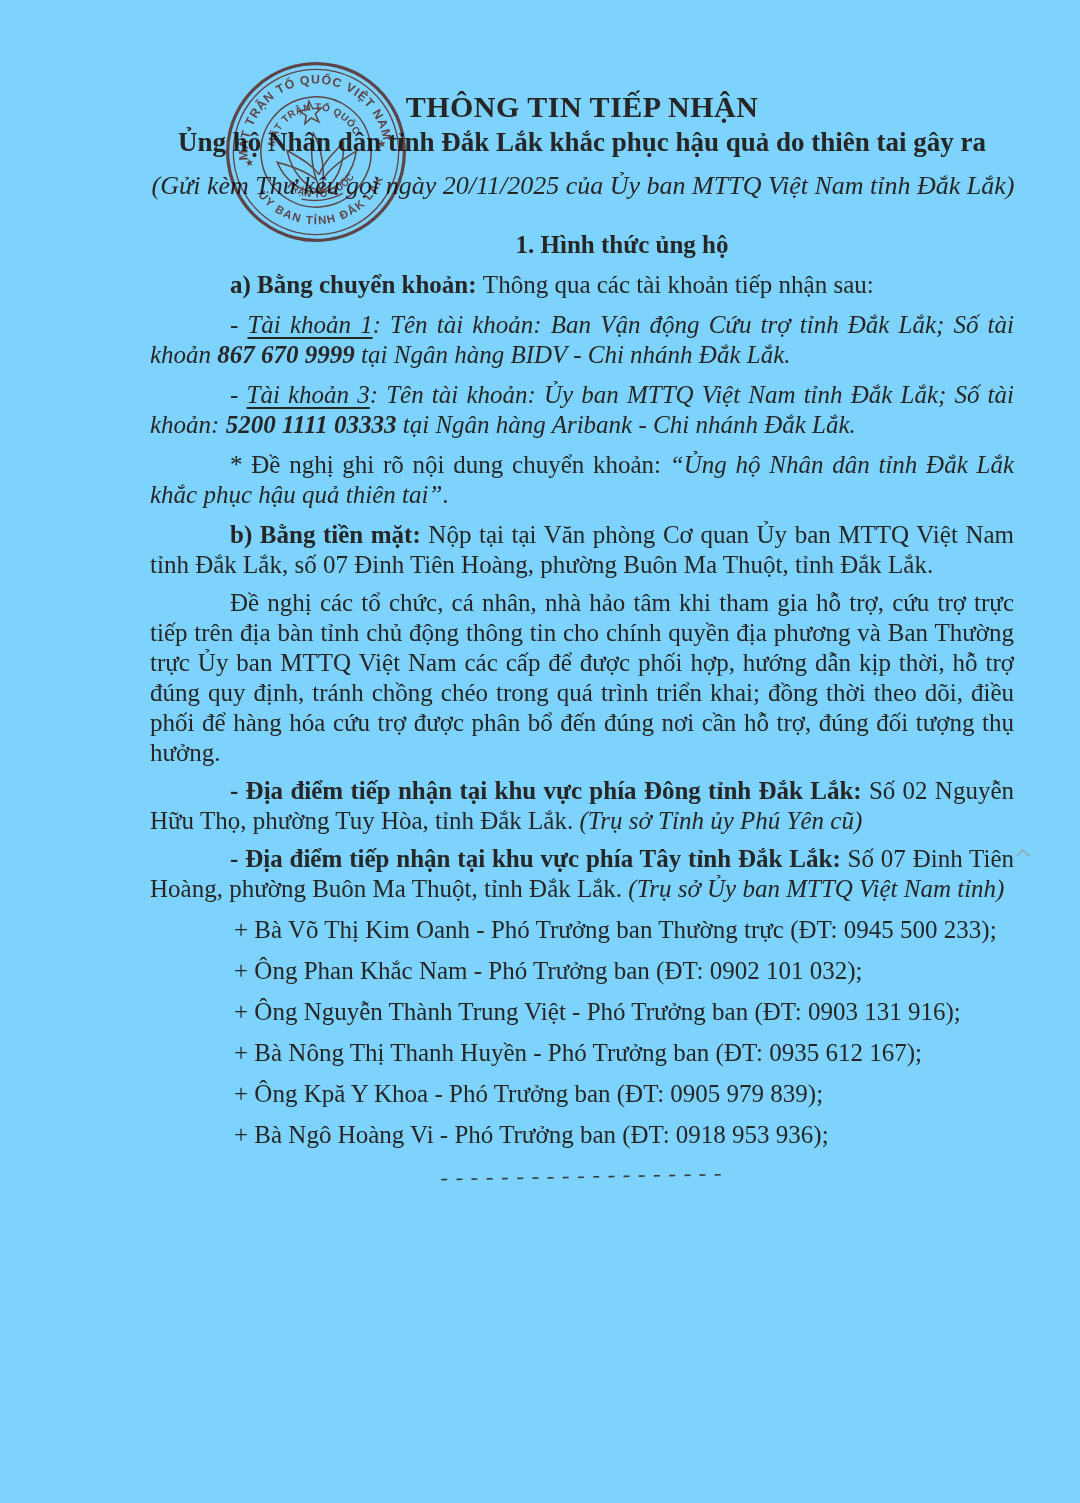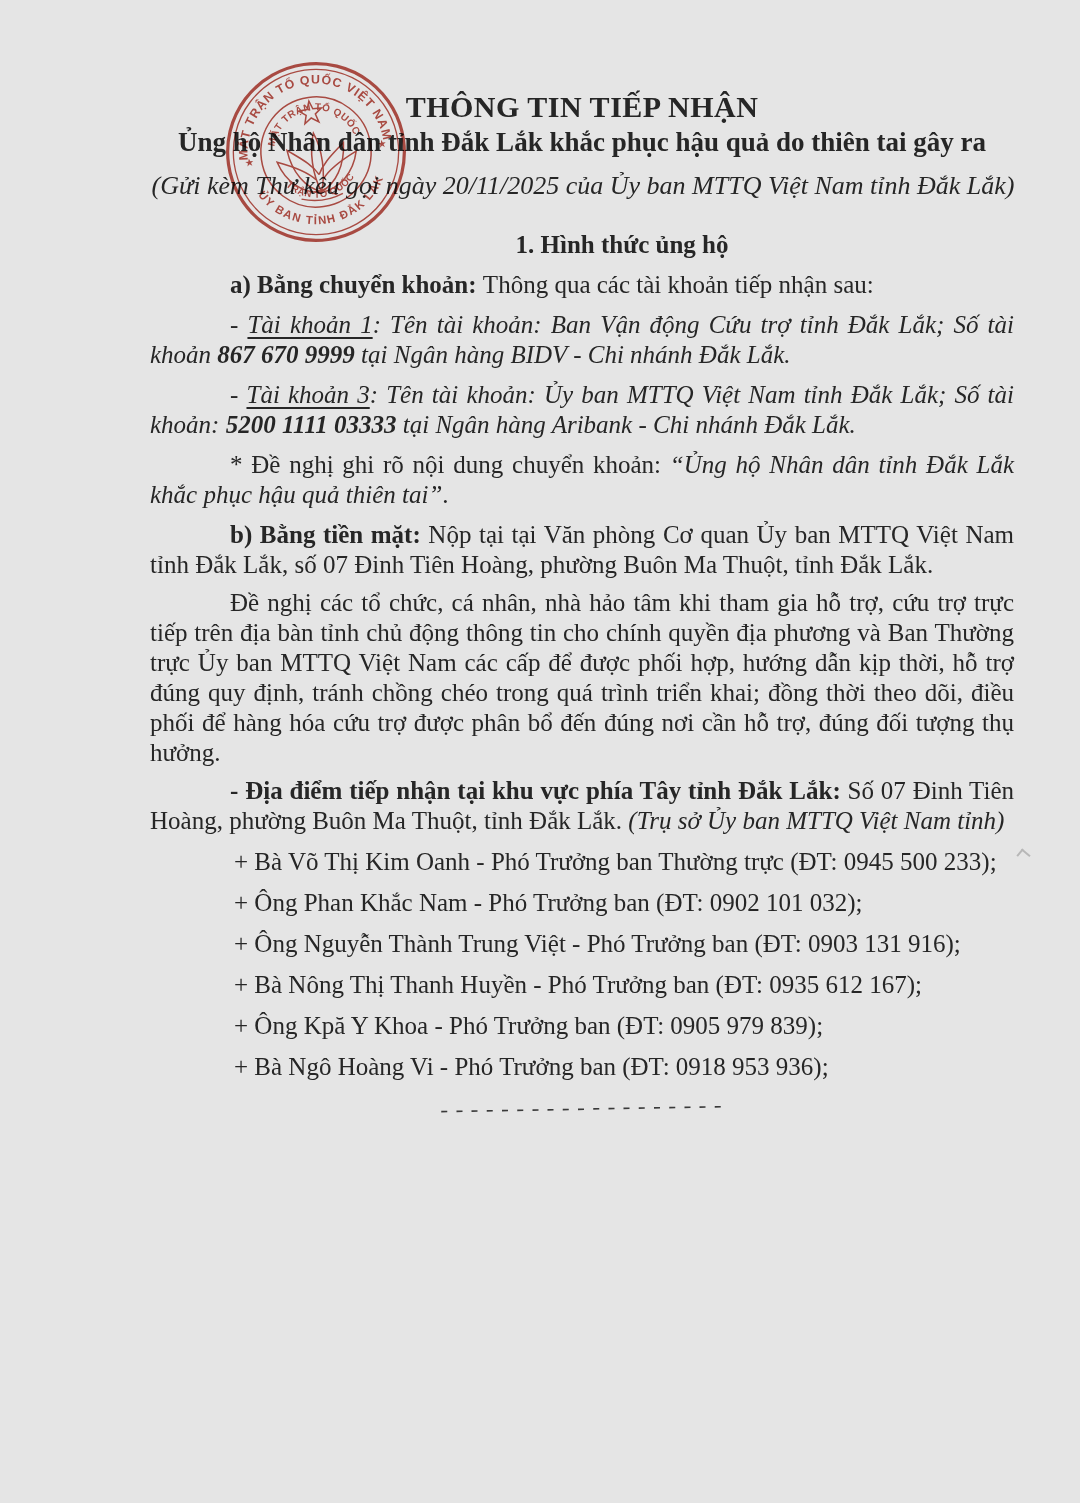--- a/index.html
+++ b/index.html
@@ -1,19 +1,19 @@
 <!DOCTYPE html>
 <html><head>
 <meta charset="utf-8">
 <style>
   html,body{margin:0;padding:0;}
   .page{
     position:relative;
     width:1080px;height:1503px;
-    background:#e5e5e5;
+    background:#7dd3fc;
     font-family:"Liberation Serif","DejaVu Serif",serif;
     color:#262626;
     overflow:hidden;
   }
   .content{
     position:absolute;left:150px;top:88px;width:864px;
   }
   .doc-title{
     font-size:30px;font-weight:bold;text-align:center;
     line-height:37px;letter-spacing:.5px;
@@ -68,20 +68,21 @@
     <div class="doc-ref i">(Gửi kèm Thư kêu gọi ngày 20/11/2025 của Ủy ban MTTQ Việt Nam tỉnh Đắk Lắk)</div>
 
     <div id="doc-paragraphs">
         <p class="h sp-before"><span class="b">1. Hình thức ủng hộ</span></p>
         <p><span class="b">a) Bằng chuyển khoản: </span><span>Thông qua các tài khoản tiếp nhận sau:</span></p>
         <p><span class="i">- </span><span class="i u">Tài khoản 1</span><span class="i">: Tên tài khoản: Ban Vận động Cứu trợ tỉnh Đắk Lắk; Số tài khoản </span><span class="b i">867 670 9999</span><span class="i"> tại Ngân hàng BIDV - Chi nhánh Đắk Lắk.</span></p>
         <p><span class="i">- </span><span class="i u">Tài khoản 3</span><span class="i">: Tên tài khoản: Ủy ban MTTQ Việt Nam tỉnh Đắk Lắk; Số tài khoản: </span><span class="b i">5200 1111 03333</span><span class="i"> tại Ngân hàng Aribank - Chi nhánh Đắk Lắk.</span></p>
         <p><span>* Đề nghị ghi rõ nội dung chuyển khoản: </span><span class="i">“Ủng hộ Nhân dân tỉnh Đắk Lắk khắc phục hậu quả thiên tai”</span><span>.</span></p>
         <p><span class="b">b) Bằng tiền mặt: </span><span>Nộp tại tại Văn phòng Cơ quan Ủy ban MTTQ Việt Nam tỉnh Đắk Lắk, số 07 Đinh Tiên Hoàng, phường Buôn Ma Thuột, tỉnh Đắk Lắk.</span></p>
         <p class="sp-small"><span>Đề nghị các tổ chức, cá nhân, nhà hảo tâm khi tham gia hỗ trợ, cứu trợ trực tiếp trên địa bàn tỉnh chủ động thông tin cho chính quyền địa phương và Ban Thường trực Ủy ban MTTQ Việt Nam các cấp để được phối hợp, hướng dẫn kịp thời, hỗ trợ đúng quy định, tránh chồng chéo trong quá trình triển khai; đồng thời theo dõi, điều phối để hàng hóa cứu trợ được phân bổ đến đúng nơi cần hỗ trợ, đúng đối tượng thụ hưởng.</span></p>
+        <p class="sp-small"><span class="b">- Địa điểm tiếp nhận tại khu vực phía Đông tỉnh Đắk Lắk: </span><span>Số 02 Nguyễn Hữu Thọ, phường Tuy Hòa, tỉnh Đắk Lắk. </span><span class="i">(Trụ sở Tỉnh ủy Phú Yên cũ)</span></p>
         <p class="sp-small"><span class="b">- Địa điểm tiếp nhận tại khu vực phía Tây tỉnh Đắk Lắk: </span><span>Số 07 Đinh Tiên Hoàng, phường Buôn Ma Thuột, tỉnh Đắk Lắk. </span><span class="i">(Trụ sở Ủy ban MTTQ Việt Nam tỉnh)</span></p>
         <p class="contact"><span>+ Bà Võ Thị Kim Oanh - Phó Trưởng ban Thường trực (ĐT: 0945 500 233);</span></p>
         <p class="contact"><span>+ Ông Phan Khắc Nam - Phó Trưởng ban (ĐT: 0902 101 032);</span></p>
         <p class="contact"><span>+ Ông Nguyễn Thành Trung Việt - Phó Trưởng ban (ĐT: 0903 131 916);</span></p>
         <p class="contact"><span>+ Bà Nông Thị Thanh Huyền - Phó Trưởng ban (ĐT: 0935 612 167);</span></p>
         <p class="contact"><span>+ Ông Kpă Y Khoa - Phó Trưởng ban (ĐT: 0905 979 839);</span></p>
         <p class="contact"><span>+ Bà Ngô Hoàng Vi - Phó Trưởng ban (ĐT: 0918 953 936);</span></p>
       </div>
 
     <div class="dash-separator">-------------------</div>

